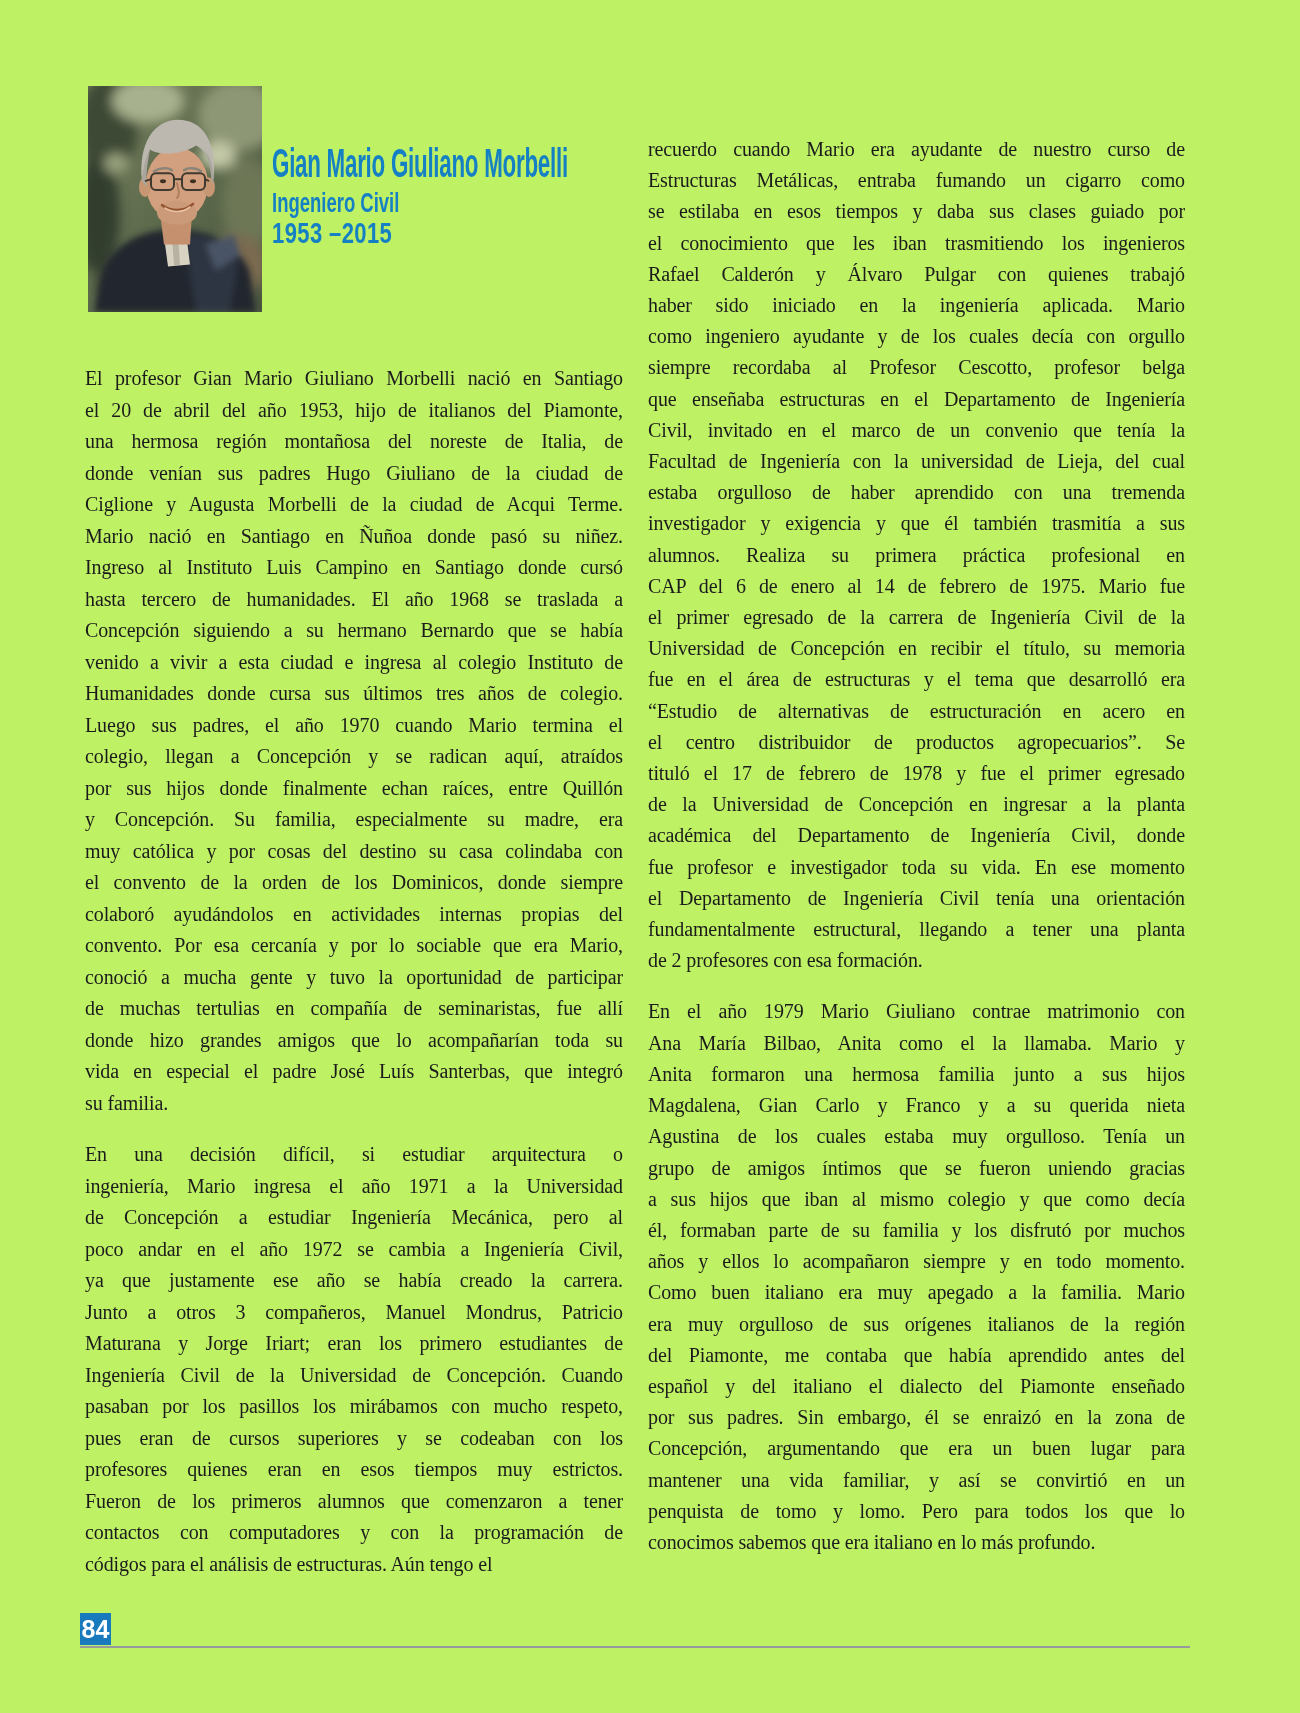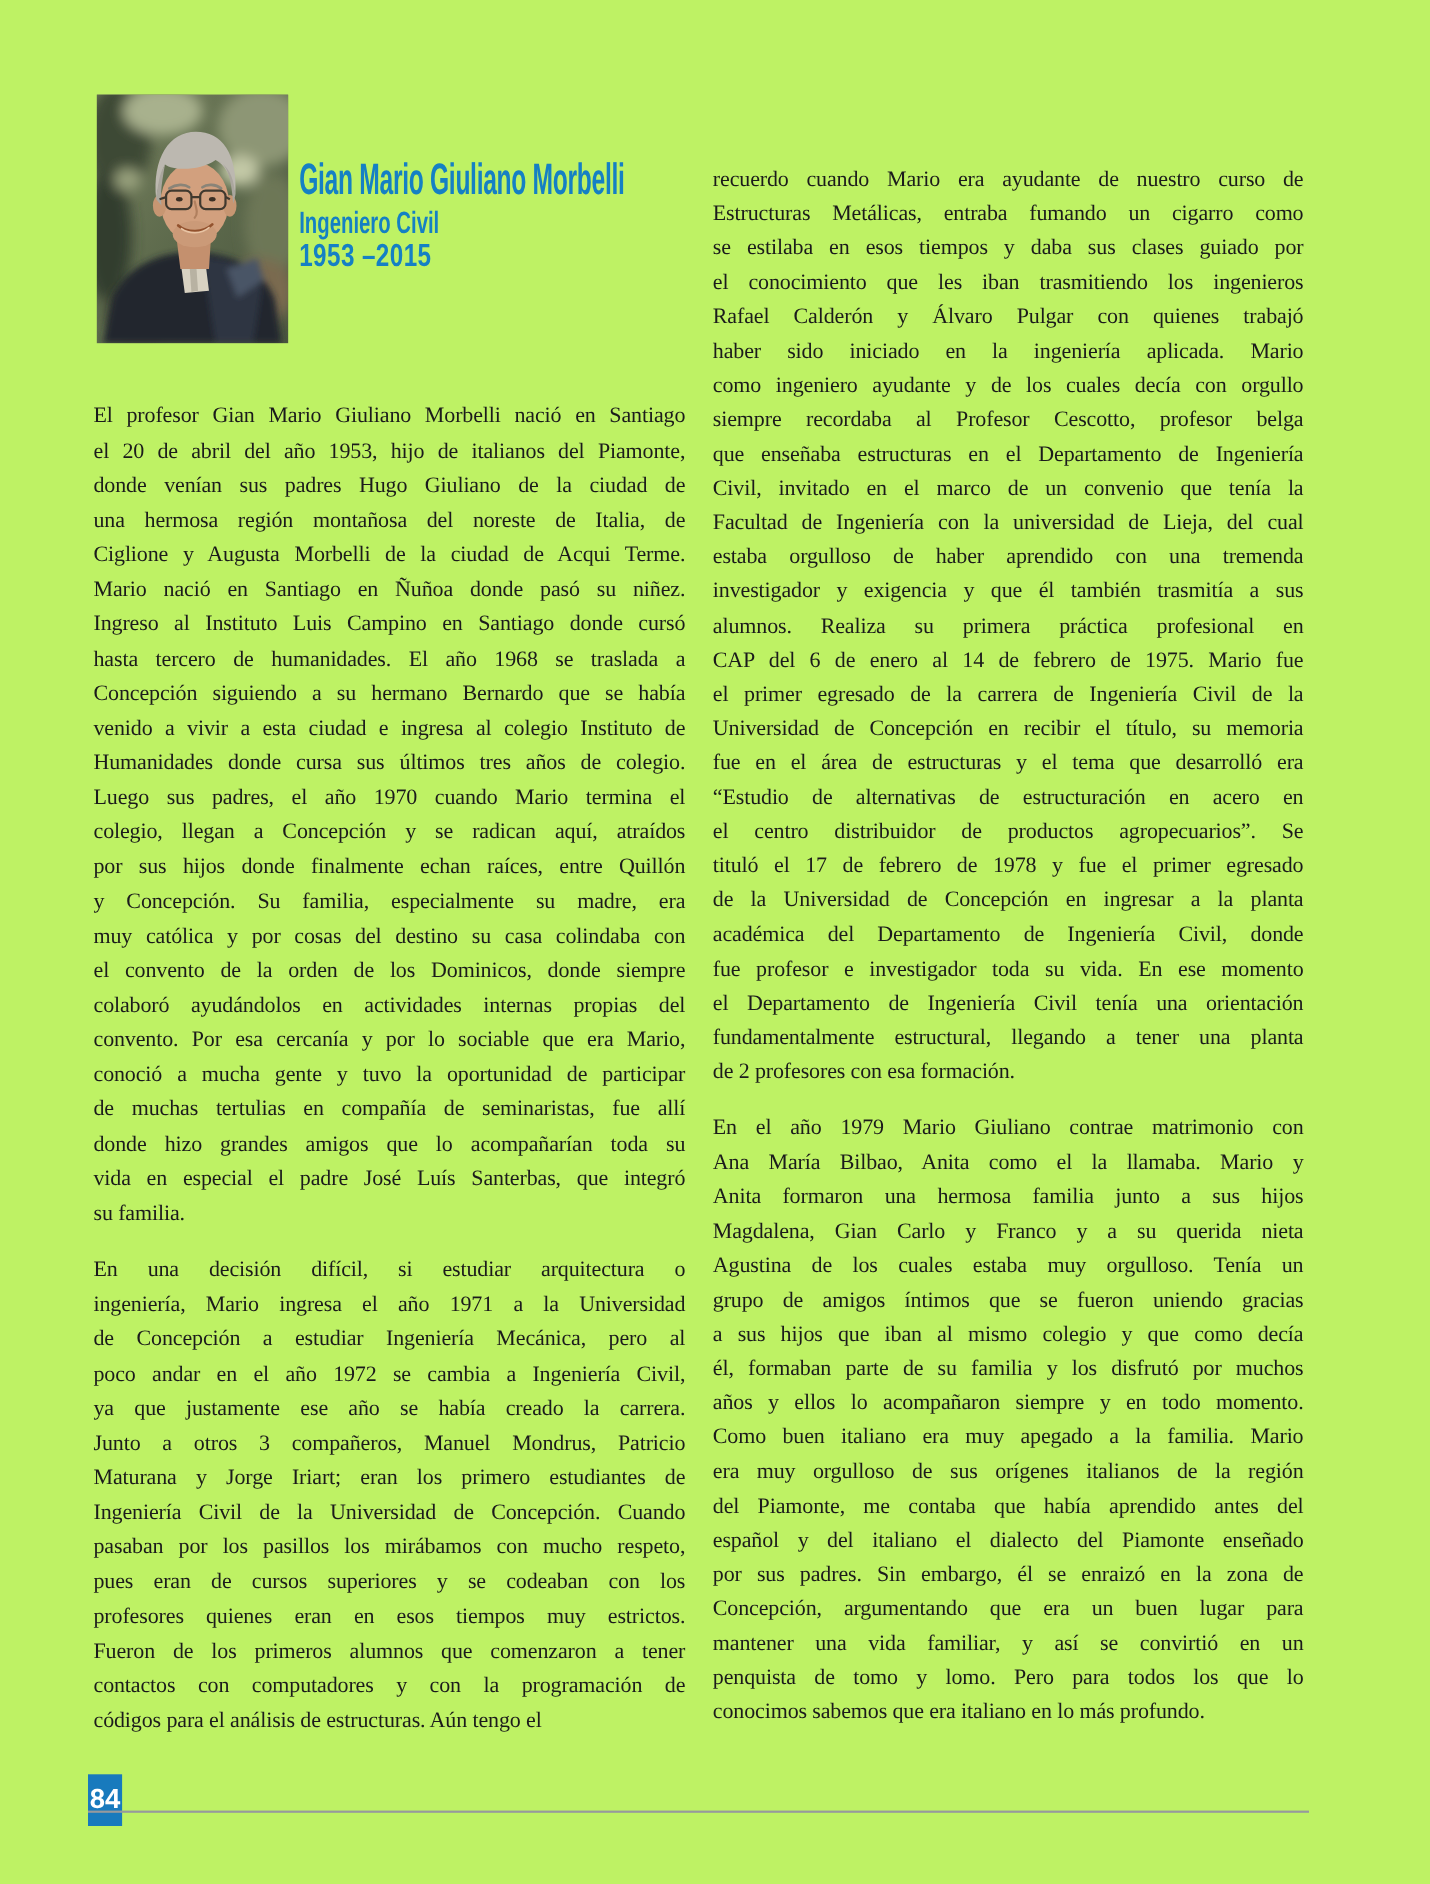--- a/index.html
+++ b/index.html
@@ -23,29 +23,29 @@
     font-family:"Liberation Sans", sans-serif;
     font-weight:700;color:#1580c4;white-space:nowrap;
     transform-origin:0 0;
   }
   .t-name{top:143px;font-size:40px;line-height:40px;letter-spacing:-0.5px;transform:scaleX(0.56);}
   .t-sub{top:189px;font-size:28px;line-height:28px;transform:scaleX(0.66);}
   .t-years{top:219px;font-size:29px;line-height:29px;letter-spacing:0.5px;transform:scaleX(0.76);}
   
   .col{position:absolute;font-size:20px;letter-spacing:-0.12px;}
   .col-left{left:85px;top:363px;width:538px;}
-  .col-right{left:648px;top:148px;width:537px;}
+  .col-right{left:648px;top:134px;width:537px;}
   .col-left .tl{line-height:31.5px;}
   .col-right .tl{line-height:31.2px;}
   .tl{text-align:justify;text-align-last:justify;white-space:normal;}
   .tl.last{text-align-last:left;}
   .para + .para{margin-top:20px;}
   
   .pagenum{
-    position:absolute;left:80px;top:1613px;width:31px;height:47px;
+    position:absolute;left:80px;top:1613px;width:31px;height:32px;
     background:#187abd;color:#ffffff;
     font-family:"Liberation Sans", sans-serif;font-weight:700;font-size:25px;
     display:flex;align-items:center;justify-content:center;
   }
   .footer-line{
     position:absolute;left:80px;top:1646px;width:1110px;height:2px;
     background:#97999d;
   }
 </style>
 </head>
@@ -124,22 +124,22 @@
   </div>
 
   <div class="t-name" style="color: rgb(21, 128, 196);">Gian Mario Giuliano Morbelli</div>
   <div class="t-sub" style="color: rgb(21, 128, 196);">Ingeniero Civil</div>
   <div class="t-years" style="color: rgb(21, 128, 196);">1953 –2015</div>
 
   <div class="col col-left">
       <div class="para">
         <div class="tl">El profesor Gian Mario Giuliano Morbelli nació en Santiago</div>
         <div class="tl">el 20 de abril del año 1953, hijo de italianos del Piamonte,</div>
+        <div class="tl">una hermosa región montañosa del noreste de Italia, de</div>
         <div class="tl">donde venían sus padres Hugo Giuliano de la ciudad de</div>
-        <div class="tl">una hermosa región montañosa del noreste de Italia, de</div>
         <div class="tl">Ciglione y Augusta Morbelli de la ciudad de Acqui Terme.</div>
         <div class="tl">Mario nació en Santiago en Ñuñoa donde pasó su niñez.</div>
         <div class="tl">Ingreso al Instituto Luis Campino en Santiago donde cursó</div>
         <div class="tl">hasta tercero de humanidades. El año 1968 se traslada a</div>
         <div class="tl">Concepción siguiendo a su hermano Bernardo que se había</div>
         <div class="tl">venido a vivir a esta ciudad e ingresa al colegio Instituto de</div>
         <div class="tl">Humanidades donde cursa sus últimos tres años de colegio.</div>
         <div class="tl">Luego sus padres, el año 1970 cuando Mario termina el</div>
         <div class="tl">colegio, llegan a Concepción y se radican aquí, atraídos</div>
         <div class="tl">por sus hijos donde finalmente echan raíces, entre Quillón</div>

